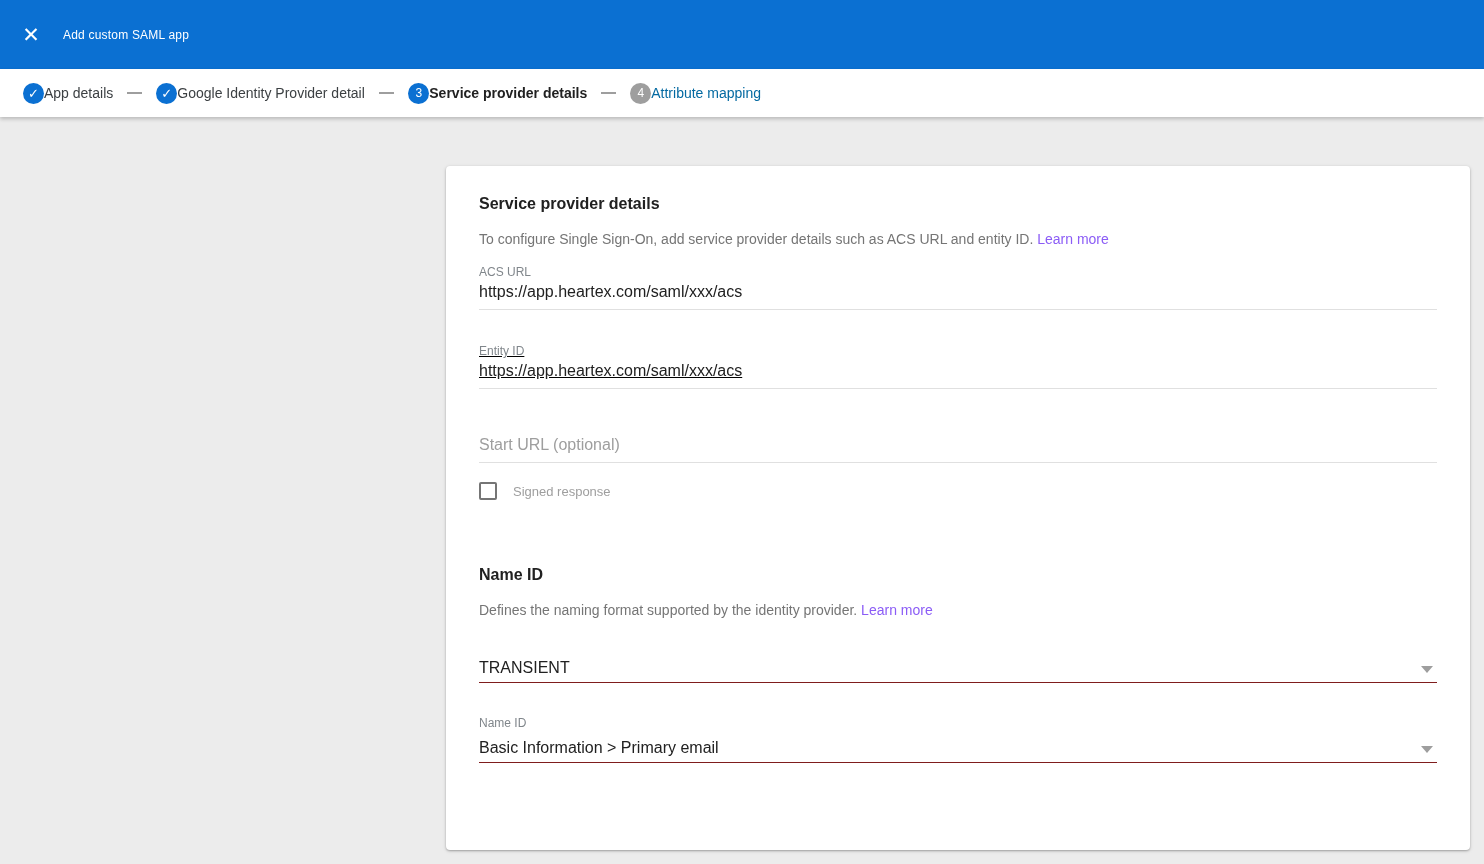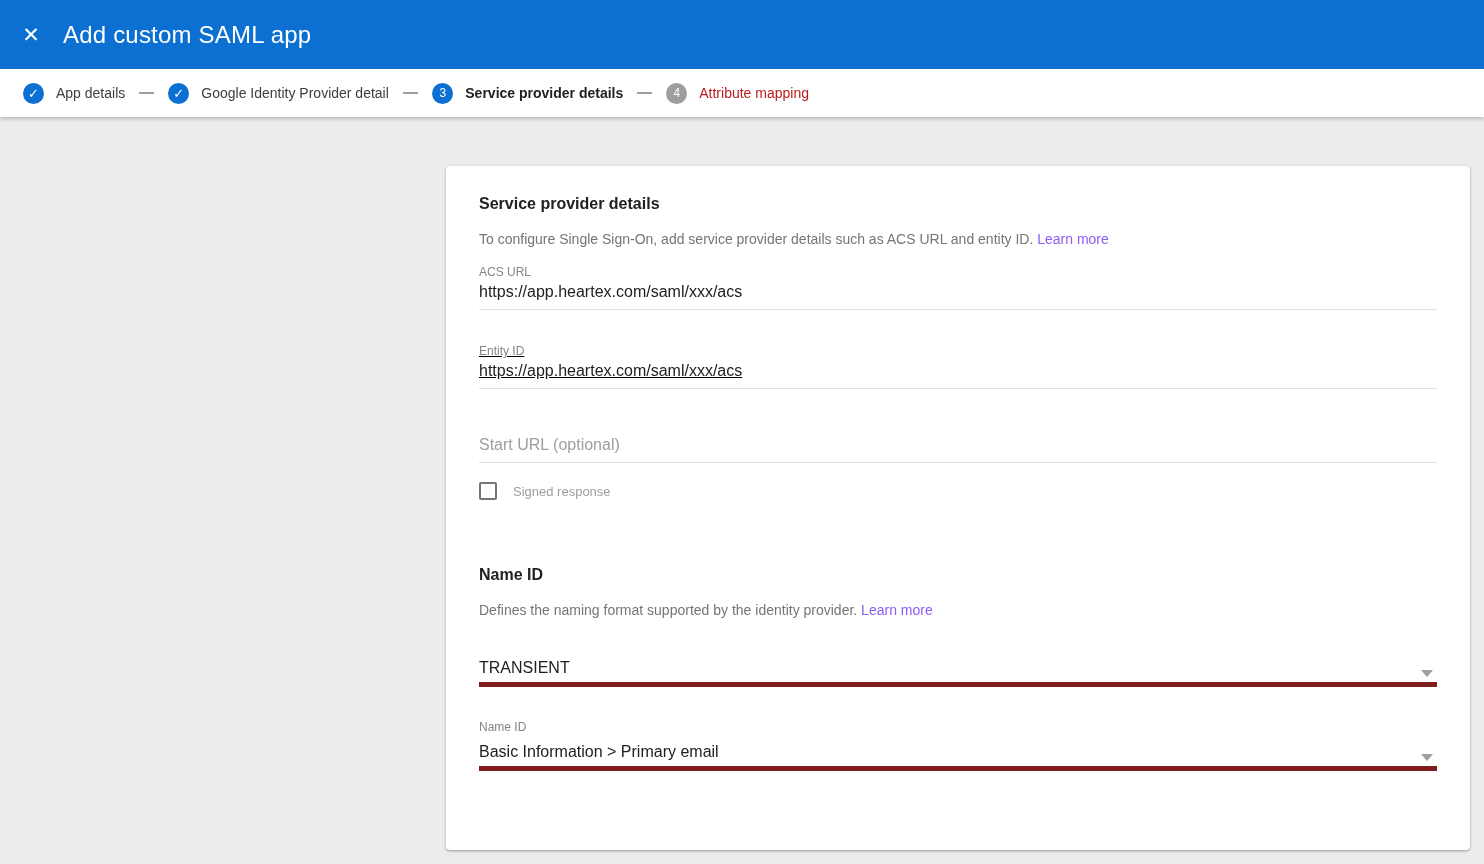--- a/index.html
+++ b/index.html
@@ -24,21 +24,21 @@
     cursor: pointer;
     border-radius: 50%;
   }
   .close-btn span {
     color: #ffffff;
     font-size: 21px;
     line-height: 21px;
   }
   .page-title {
     color: #ffffff;
-    font-size: 24px;
+    font-size: 12px;
     font-weight: 400;
     margin-left: 14px;
     letter-spacing: 0.2px;
   }
 
   
   .stepper {
     height: 48px;
     background: #ffffff;
     display: flex;
@@ -54,28 +54,27 @@
     border-radius: 50%;
     flex: 0 0 21px;
     display: flex; align-items: center; justify-content: center;
     color: #ffffff;
     font-size: 12px;
   }
   .step-circle.done, .step-circle.active { background: #0b70d2; }
   .step-circle.upcoming { background: #9e9e9e; }
   .step-circle .check { font-size: 13px; font-weight: 700; line-height: 1; }
   .step-label {
-    margin-left: 12px;
     font-size: 14px;
     color: #3c4043;
     white-space: nowrap;
   }
   .step-label.clip { max-width: 188px; overflow: hidden; }
   .step-label.active { font-weight: 700; color: #212121; }
-  .step-label.upcoming { color: #b91c1c; }
+  .step-label.upcoming { color: #0369a1; }
   .dash {
     width: 15px; height: 2px;
     background: #9e9e9e;
     margin: 0 14px;
     flex: 0 0 15px;
   }
 
   
   .main { width: 100%; height: 747px; }
   .card {
@@ -156,21 +155,21 @@
 
   .select-field { position: relative; cursor: pointer; }
   .m-sel1 { margin-top: 38px; }
   .m-sel2 { margin-top: 33px; }
   .select-value {
     margin-top: 8px;
     font-size: 16px;
     line-height: 20px;
     color: #212121;
     padding-bottom: 4px;
-    border-bottom: 5px solid #7f1d1d;
+    border-bottom: 1px solid #7f1d1d;
   }
   .select-arrow {
     position: absolute;
     right: 4px;
     bottom: 10px;
     width: 0; height: 0;
     border-left: 6px solid transparent;
     border-right: 6px solid transparent;
     border-top: 7px solid #9e9e9e;
   }

